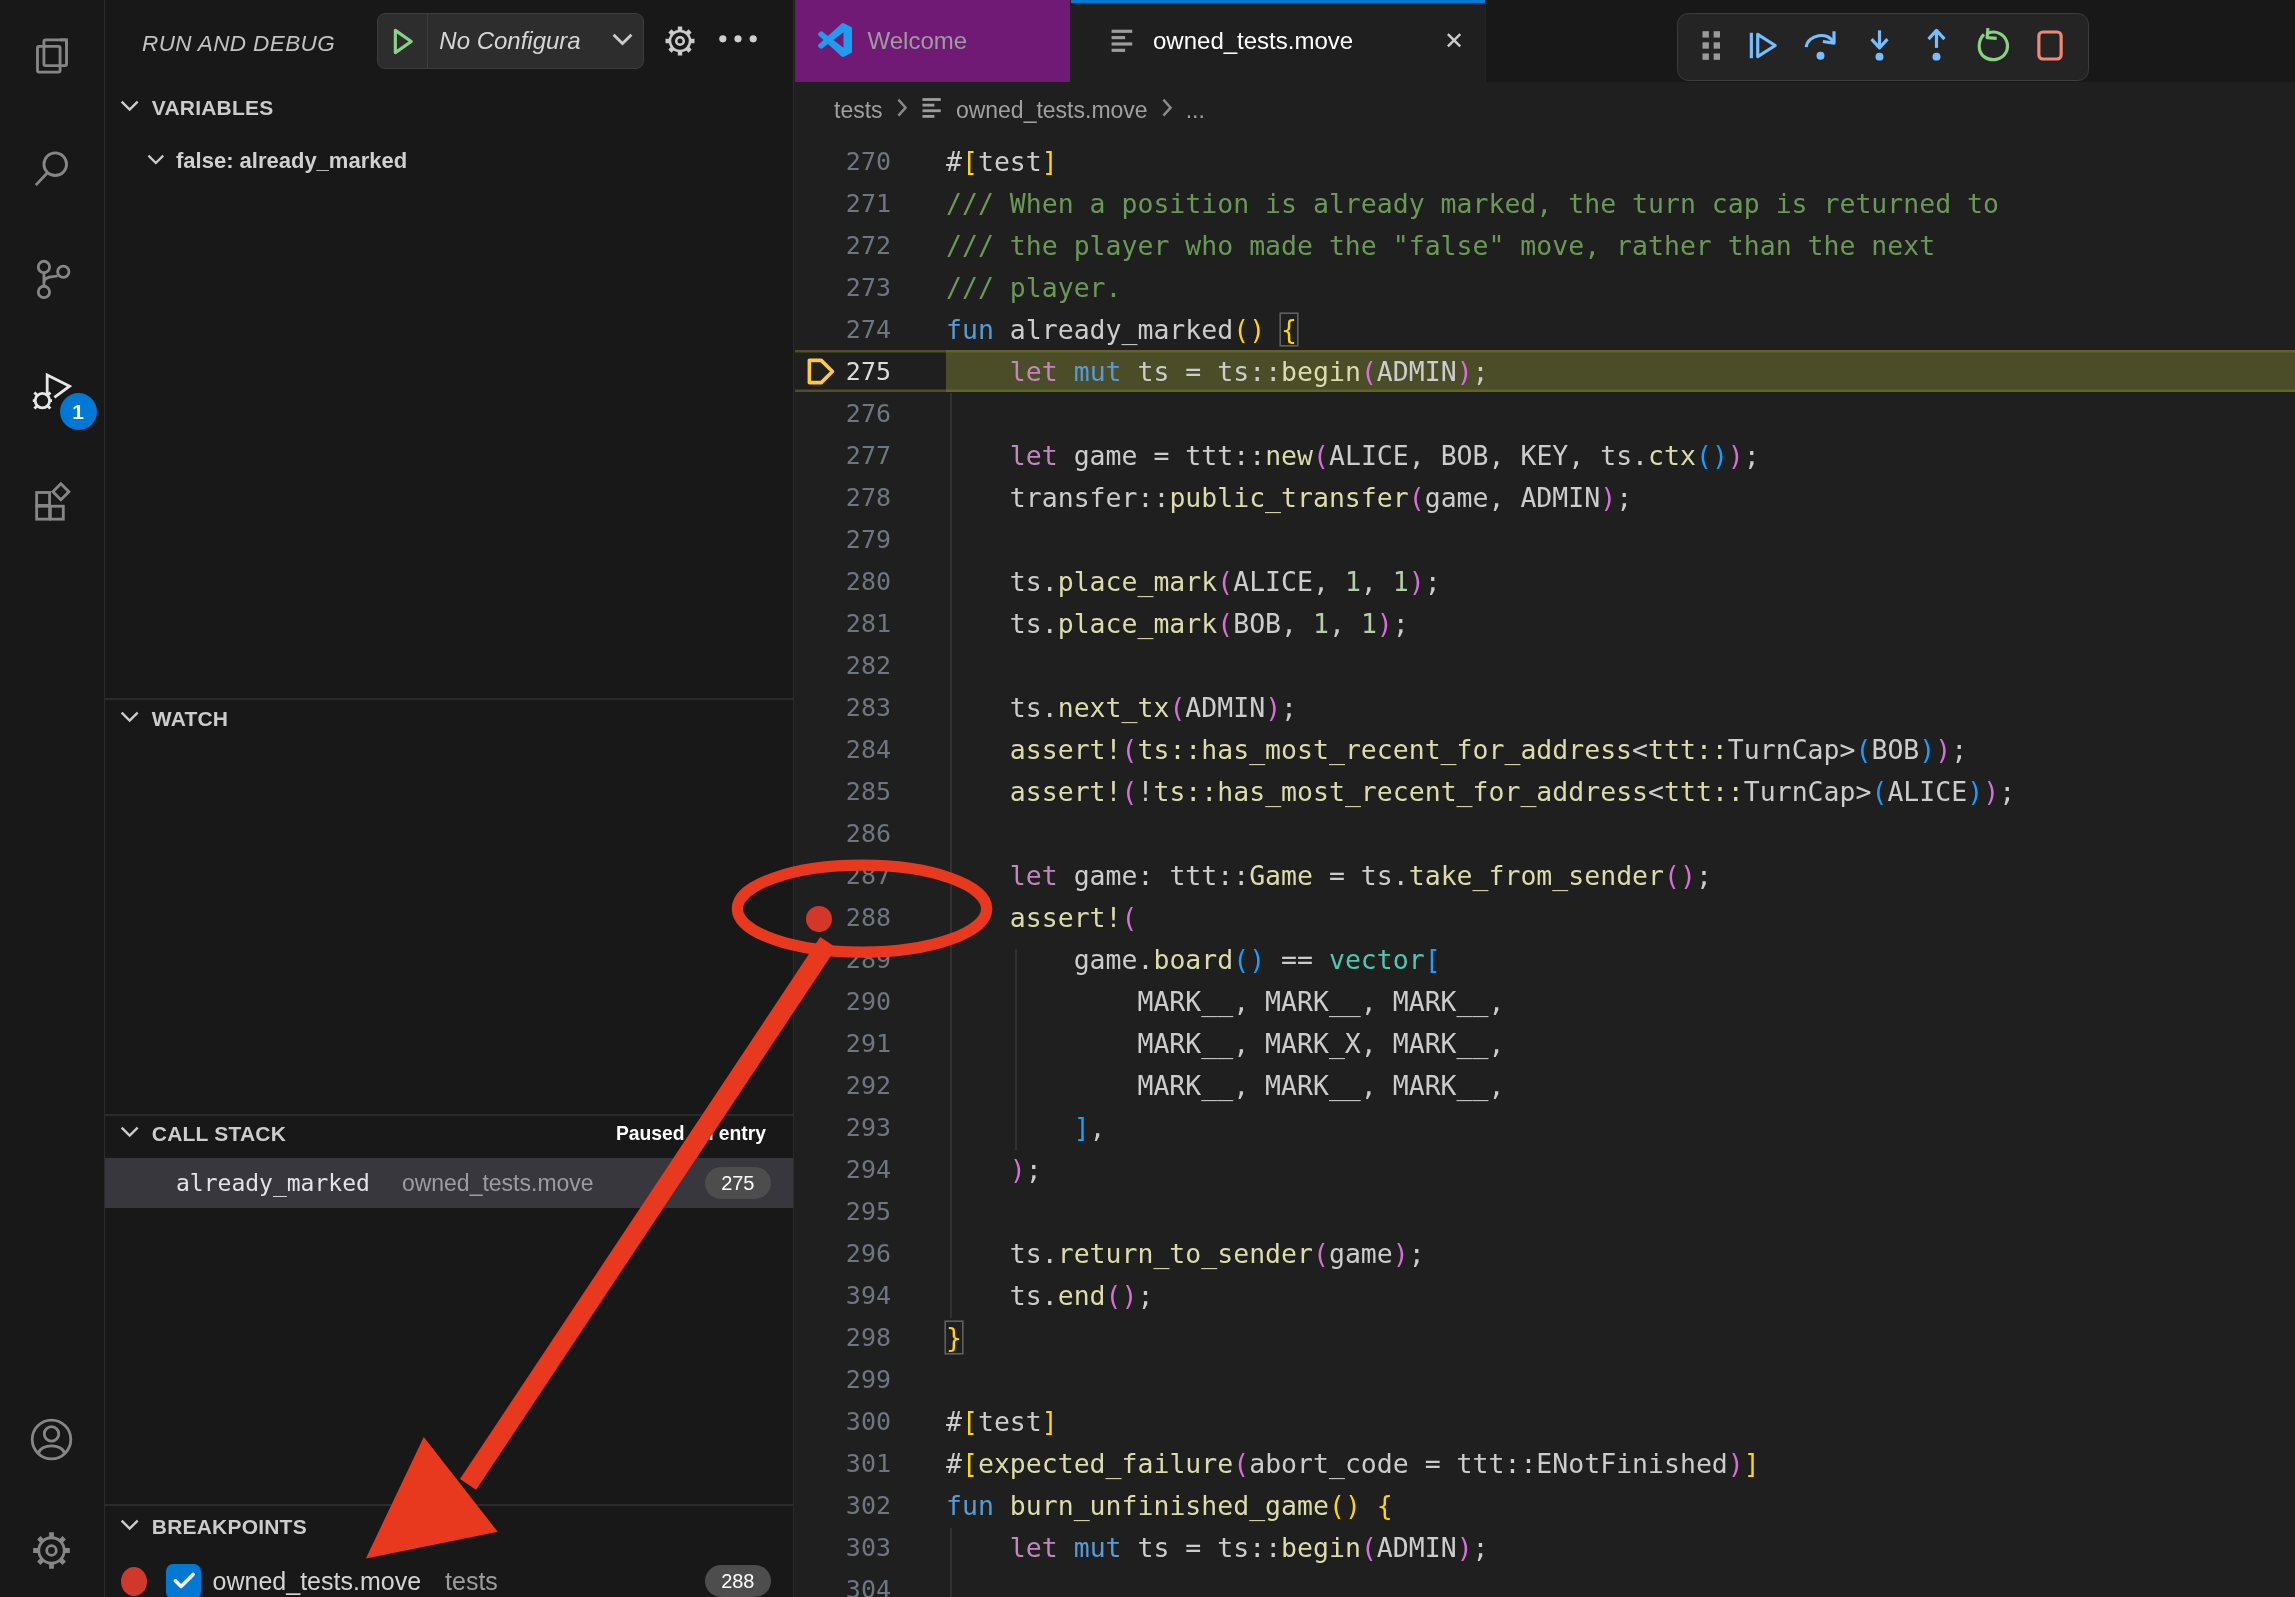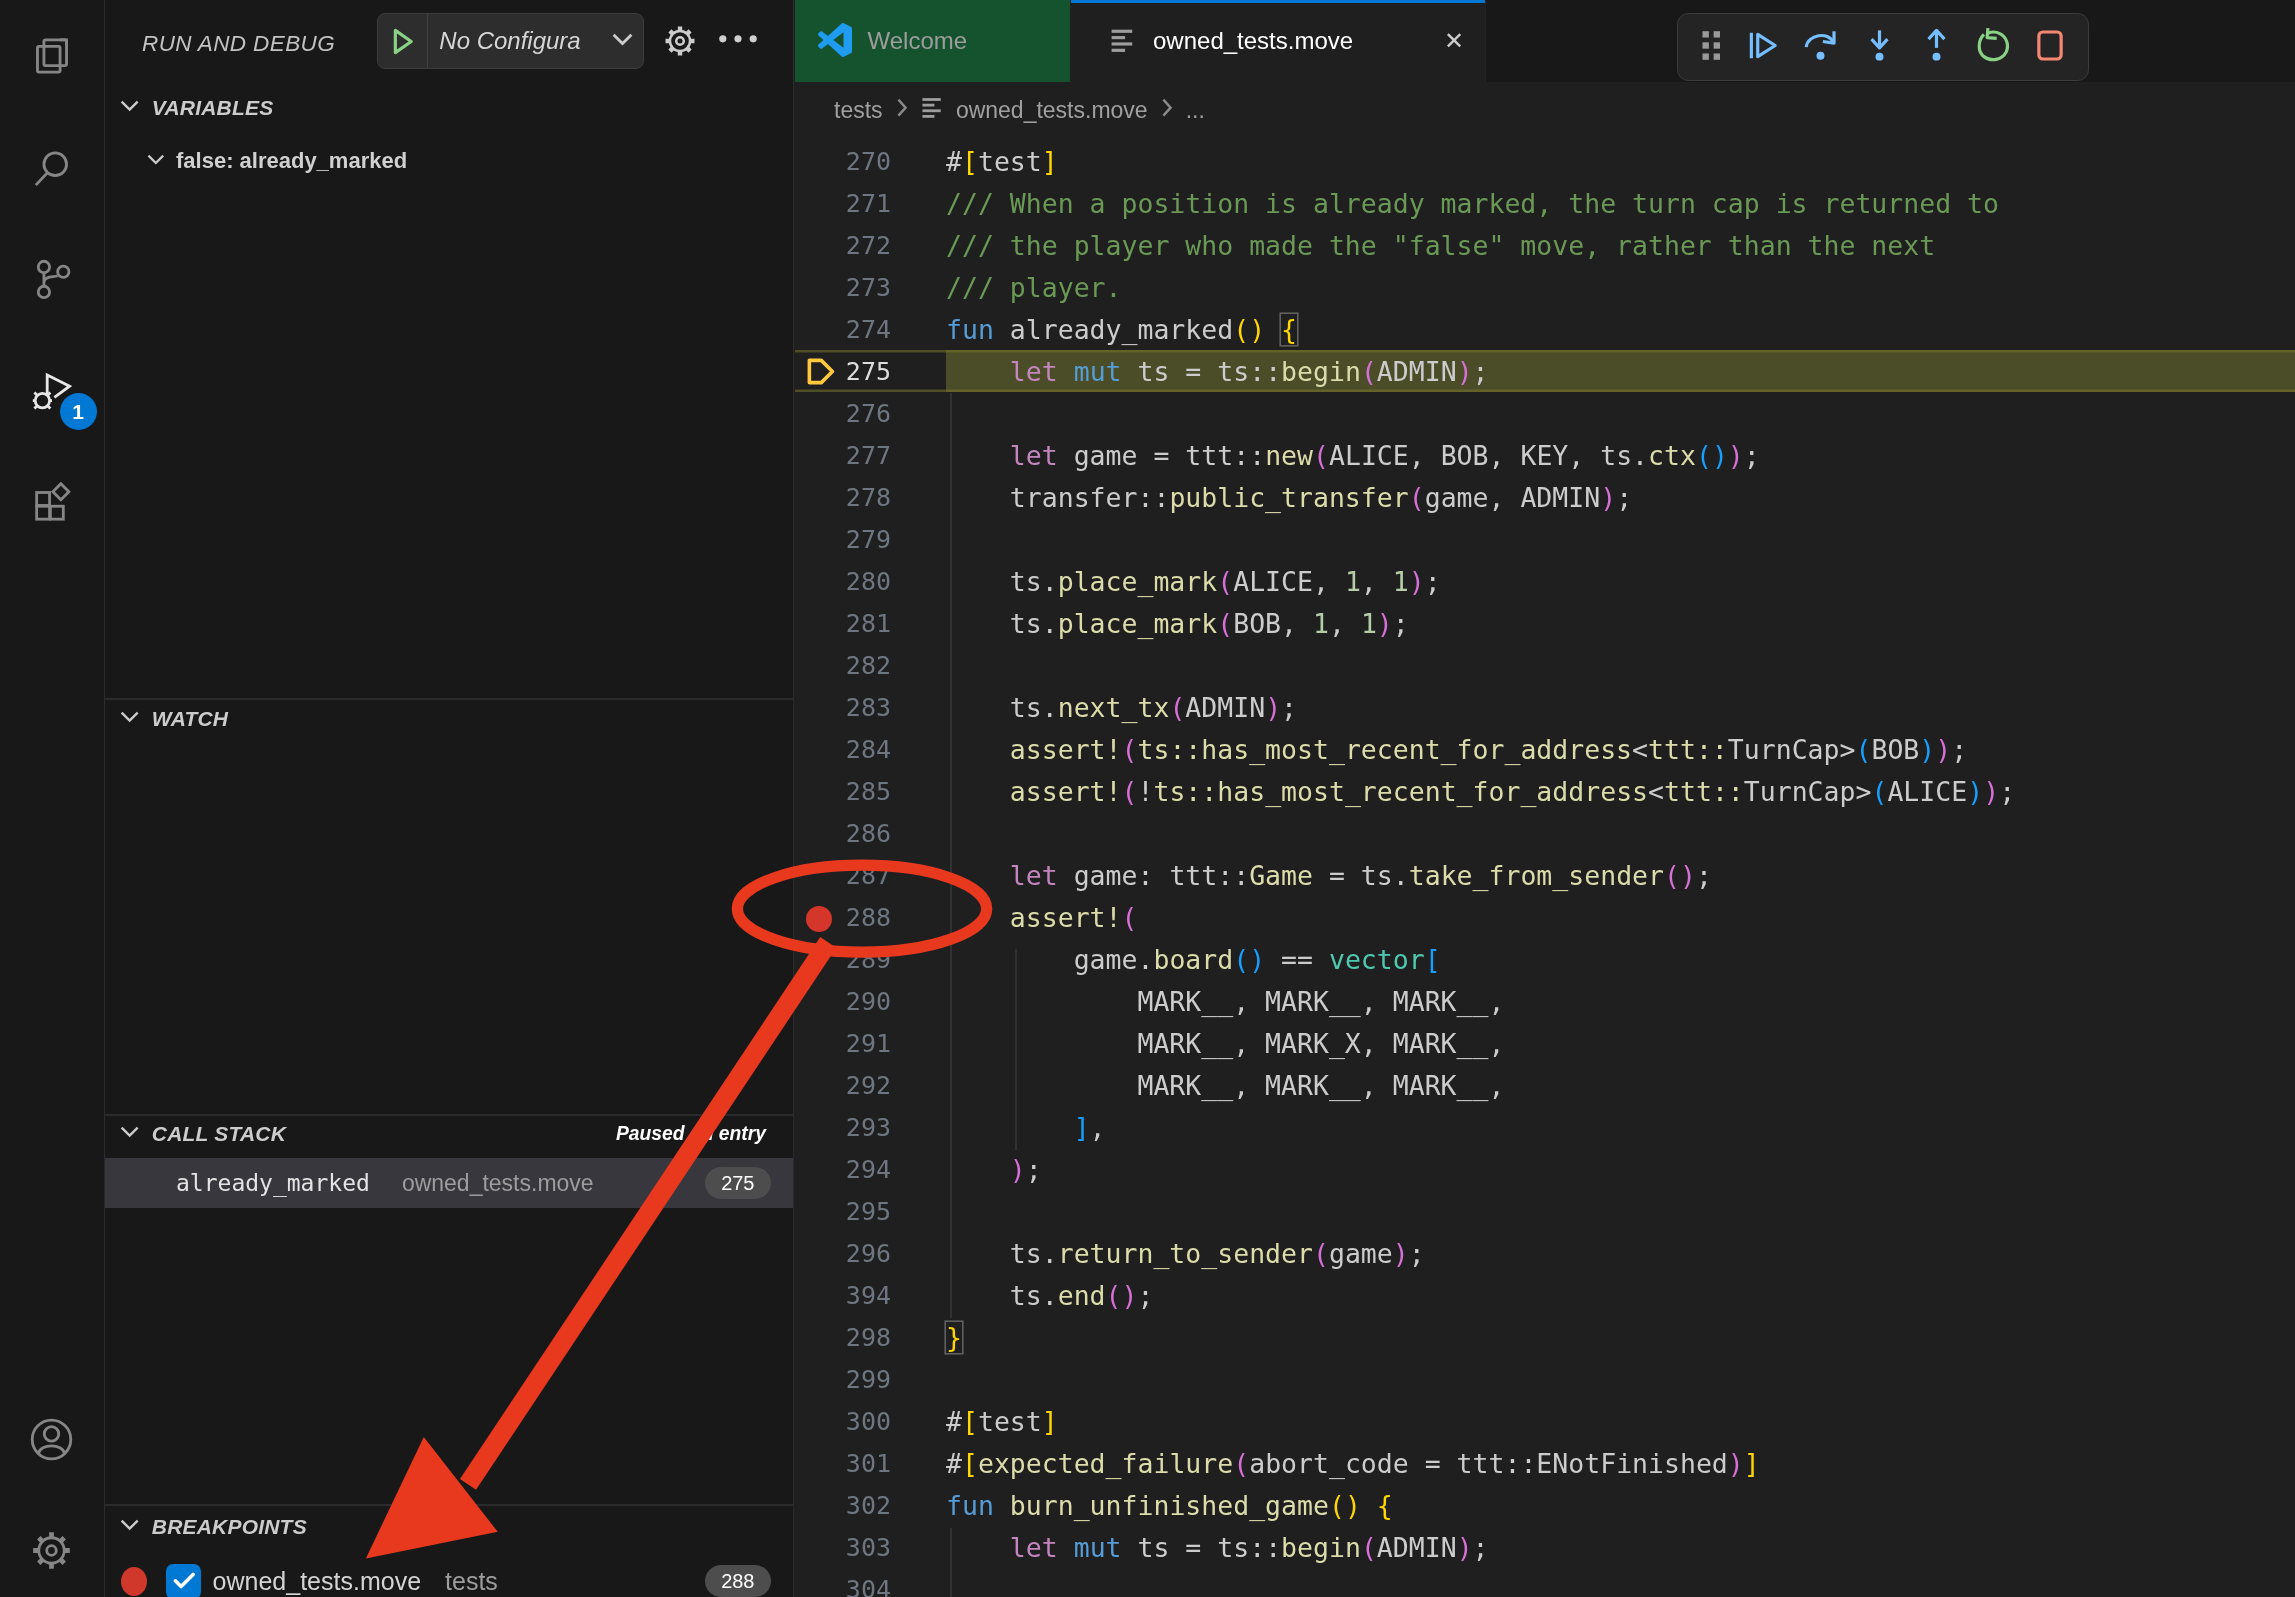--- a/index.html
+++ b/index.html
@@ -28,21 +28,21 @@
                 display:flex; align-items:center; overflow:hidden; }
   #run-config .play-seg { width:50px; height:100%; display:flex; align-items:center;
                           justify-content:center; border-right:0.8px solid #3f3f3f; }
   #run-config .cfg-label { flex:1; font-size:24px; color:#d6d6d6; padding-left:11.3px;
                            white-space:nowrap; overflow:hidden; }
   #run-config .chev { margin-right:9.7px; }
   #debug-gear { position:absolute; left:558px; top:24px; }
   #debug-more { position:absolute; left:613px; top:32px; }
 
   .section-header { position:absolute; left:0; width:100%; height:35px;
-                    display:flex; align-items:center;font-style:italic; }
+                    display:flex; align-items:center; }
   .section-header .chev { margin-left:14.5px; }
   .section-header .sec-label { font-size:21px; font-weight:700; color:#cccccc;
                                margin-left:13px; letter-spacing:0.2px; }
   .sec-sep { position:absolute; left:0; width:100%; height:1.6px; background:#2b2b2b; }
 
   #locals-row { position:absolute; left:0; top:142px; width:100%; height:37px;
                 display:flex; align-items:center; }
   #locals-row .chev { margin-left:42px; }
   #locals-row .loc-label { font-size:22px; font-weight:700; color:#d0d0d0; margin-left:11.3px; }
 
@@ -64,21 +64,21 @@
   #bp-file { margin-left:11.3px; font-size:25px; color:#d4d4d4; }
   #bp-dir { margin-left:24px; font-size:25px; color:#9d9d9d; }
 
   
   #editor { position:absolute; left:795px; top:0; width:1500px; height:1597px; background:#1f1f20; }
   #tab-strip { position:absolute; left:0; top:0; width:100%; height:82px; background:#181818;
                display:flex; }
   .tab { height:82px; display:flex; align-items:center; position:relative;
          border-right:1.6px solid #222222; }
   .tab .tab-label { font-size:24px; }
-  .tab.inactive { background:#14532d; width:276px; }
+  .tab.inactive { background:#701a75; width:276px; }
   .tab.inactive .tab-label { color:#9d9d9d; margin-left:16px; }
   .tab.inactive { padding-left:22.5px; }
   .tab.active { background:#1f1f20; width:415px; padding-left:39px; }
   .tab.active .tab-label { color:#ffffff; margin-left:16px; }
   .tab.active::before { content:""; position:absolute; left:0; top:0; width:100%; height:3.2px;
                         background:#0078d4; }
   .tab-close { margin-left:auto; margin-right:21px; color:#cccccc; font-size:24px; line-height:24px; }
 
   #breadcrumbs { position:absolute; left:0; top:82px; width:100%; height:56px; background:#1f1f20;
                  display:flex; align-items:center; color:#a0a0a0; font-size:23px; }

